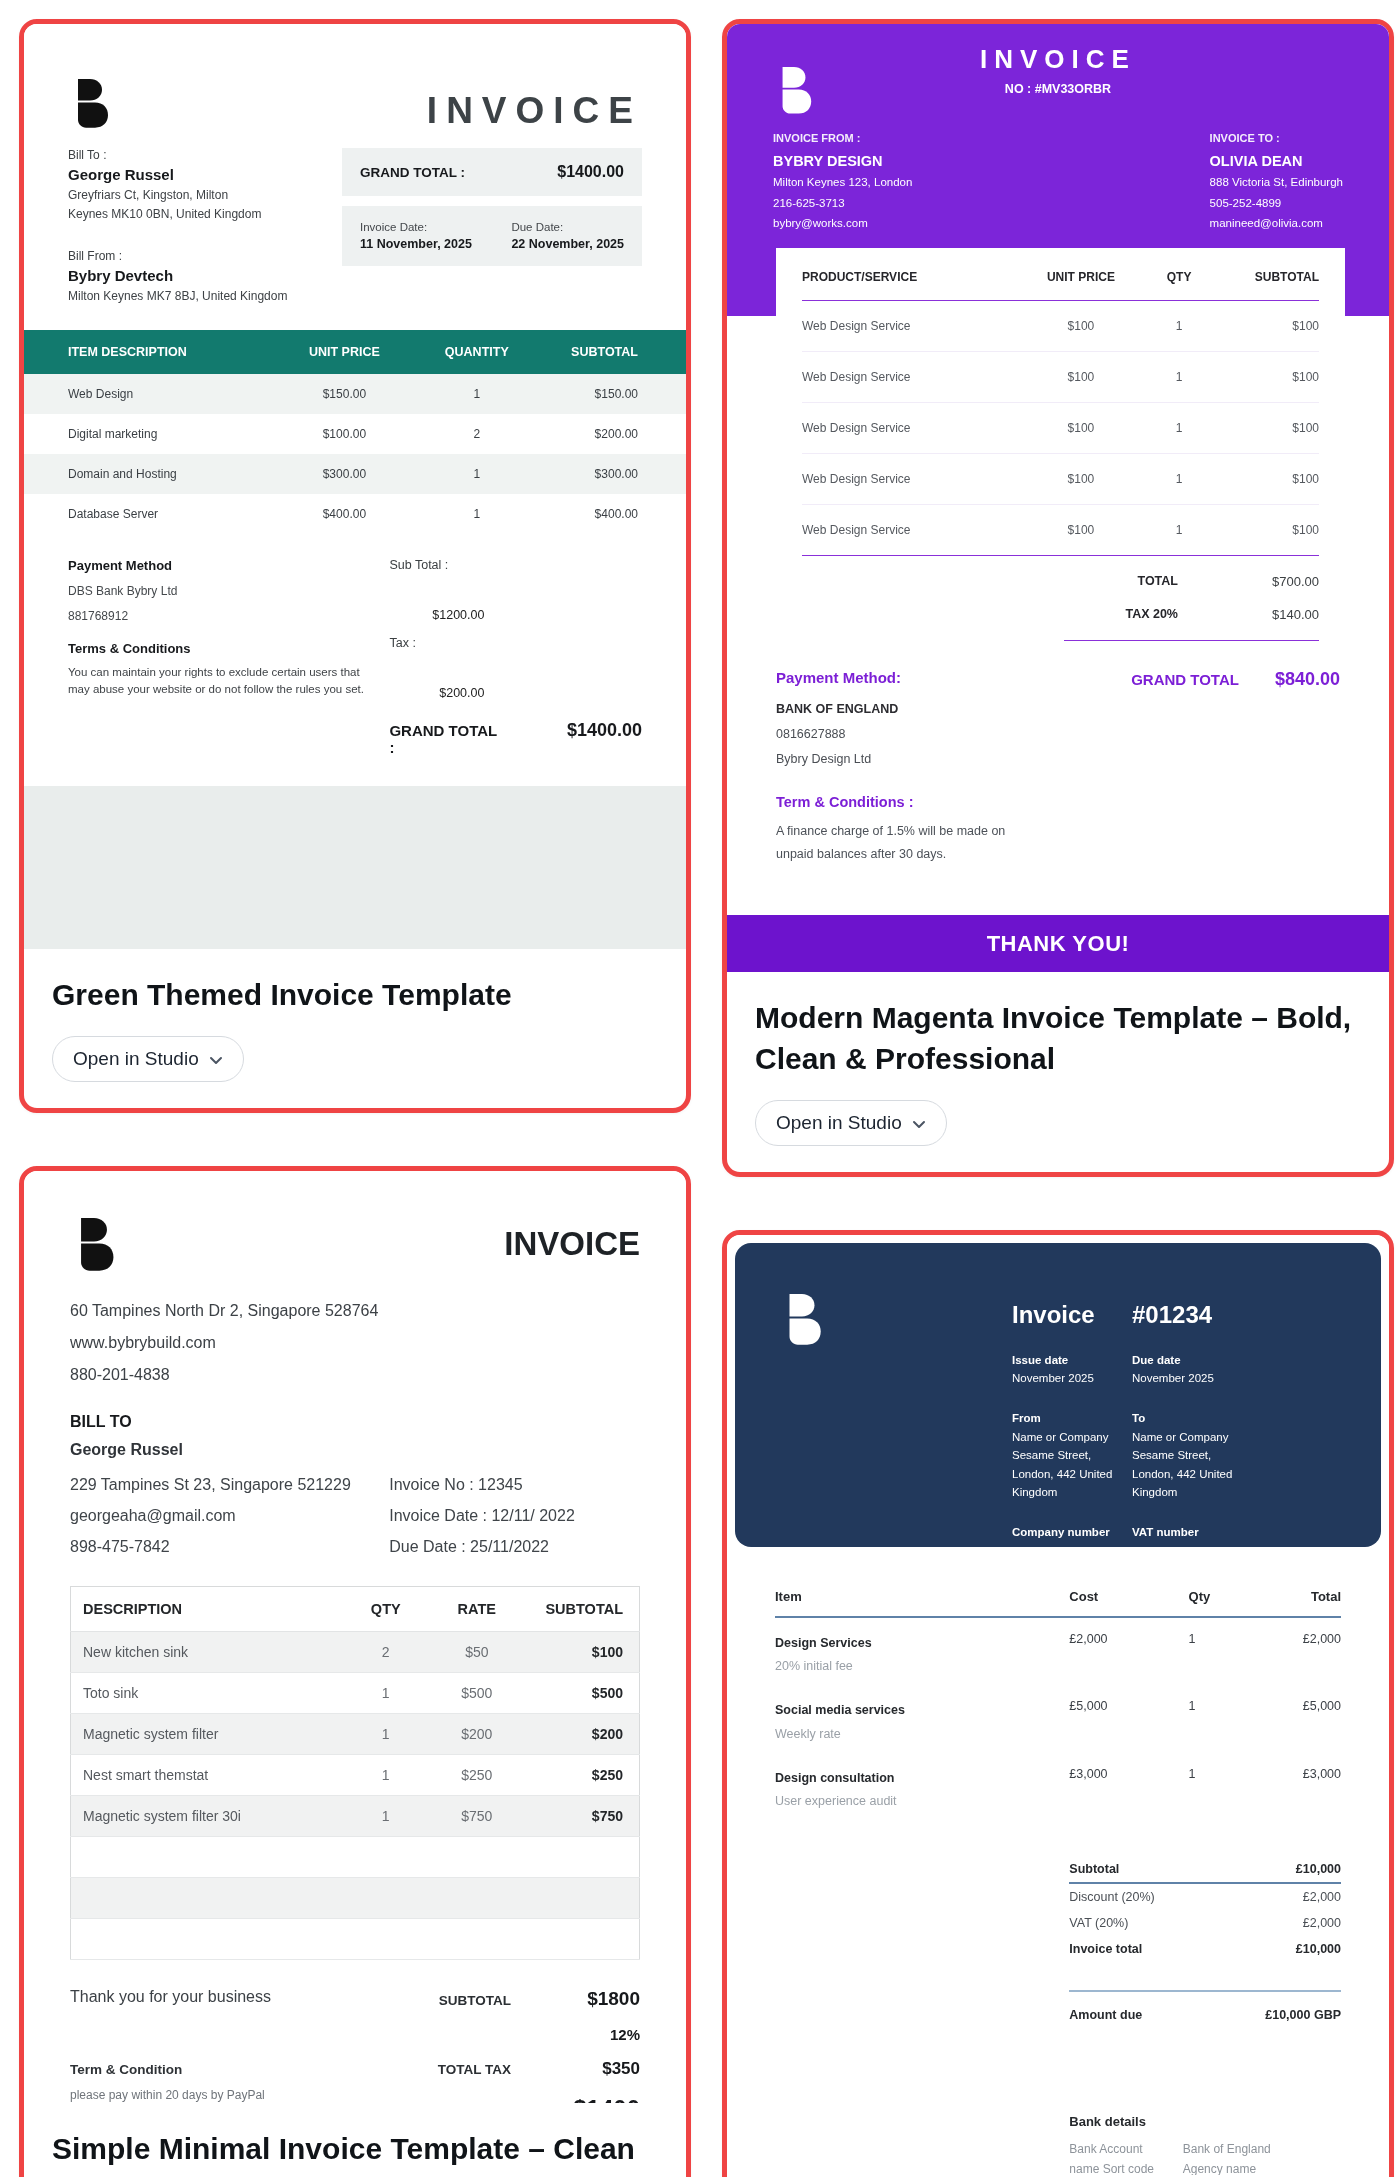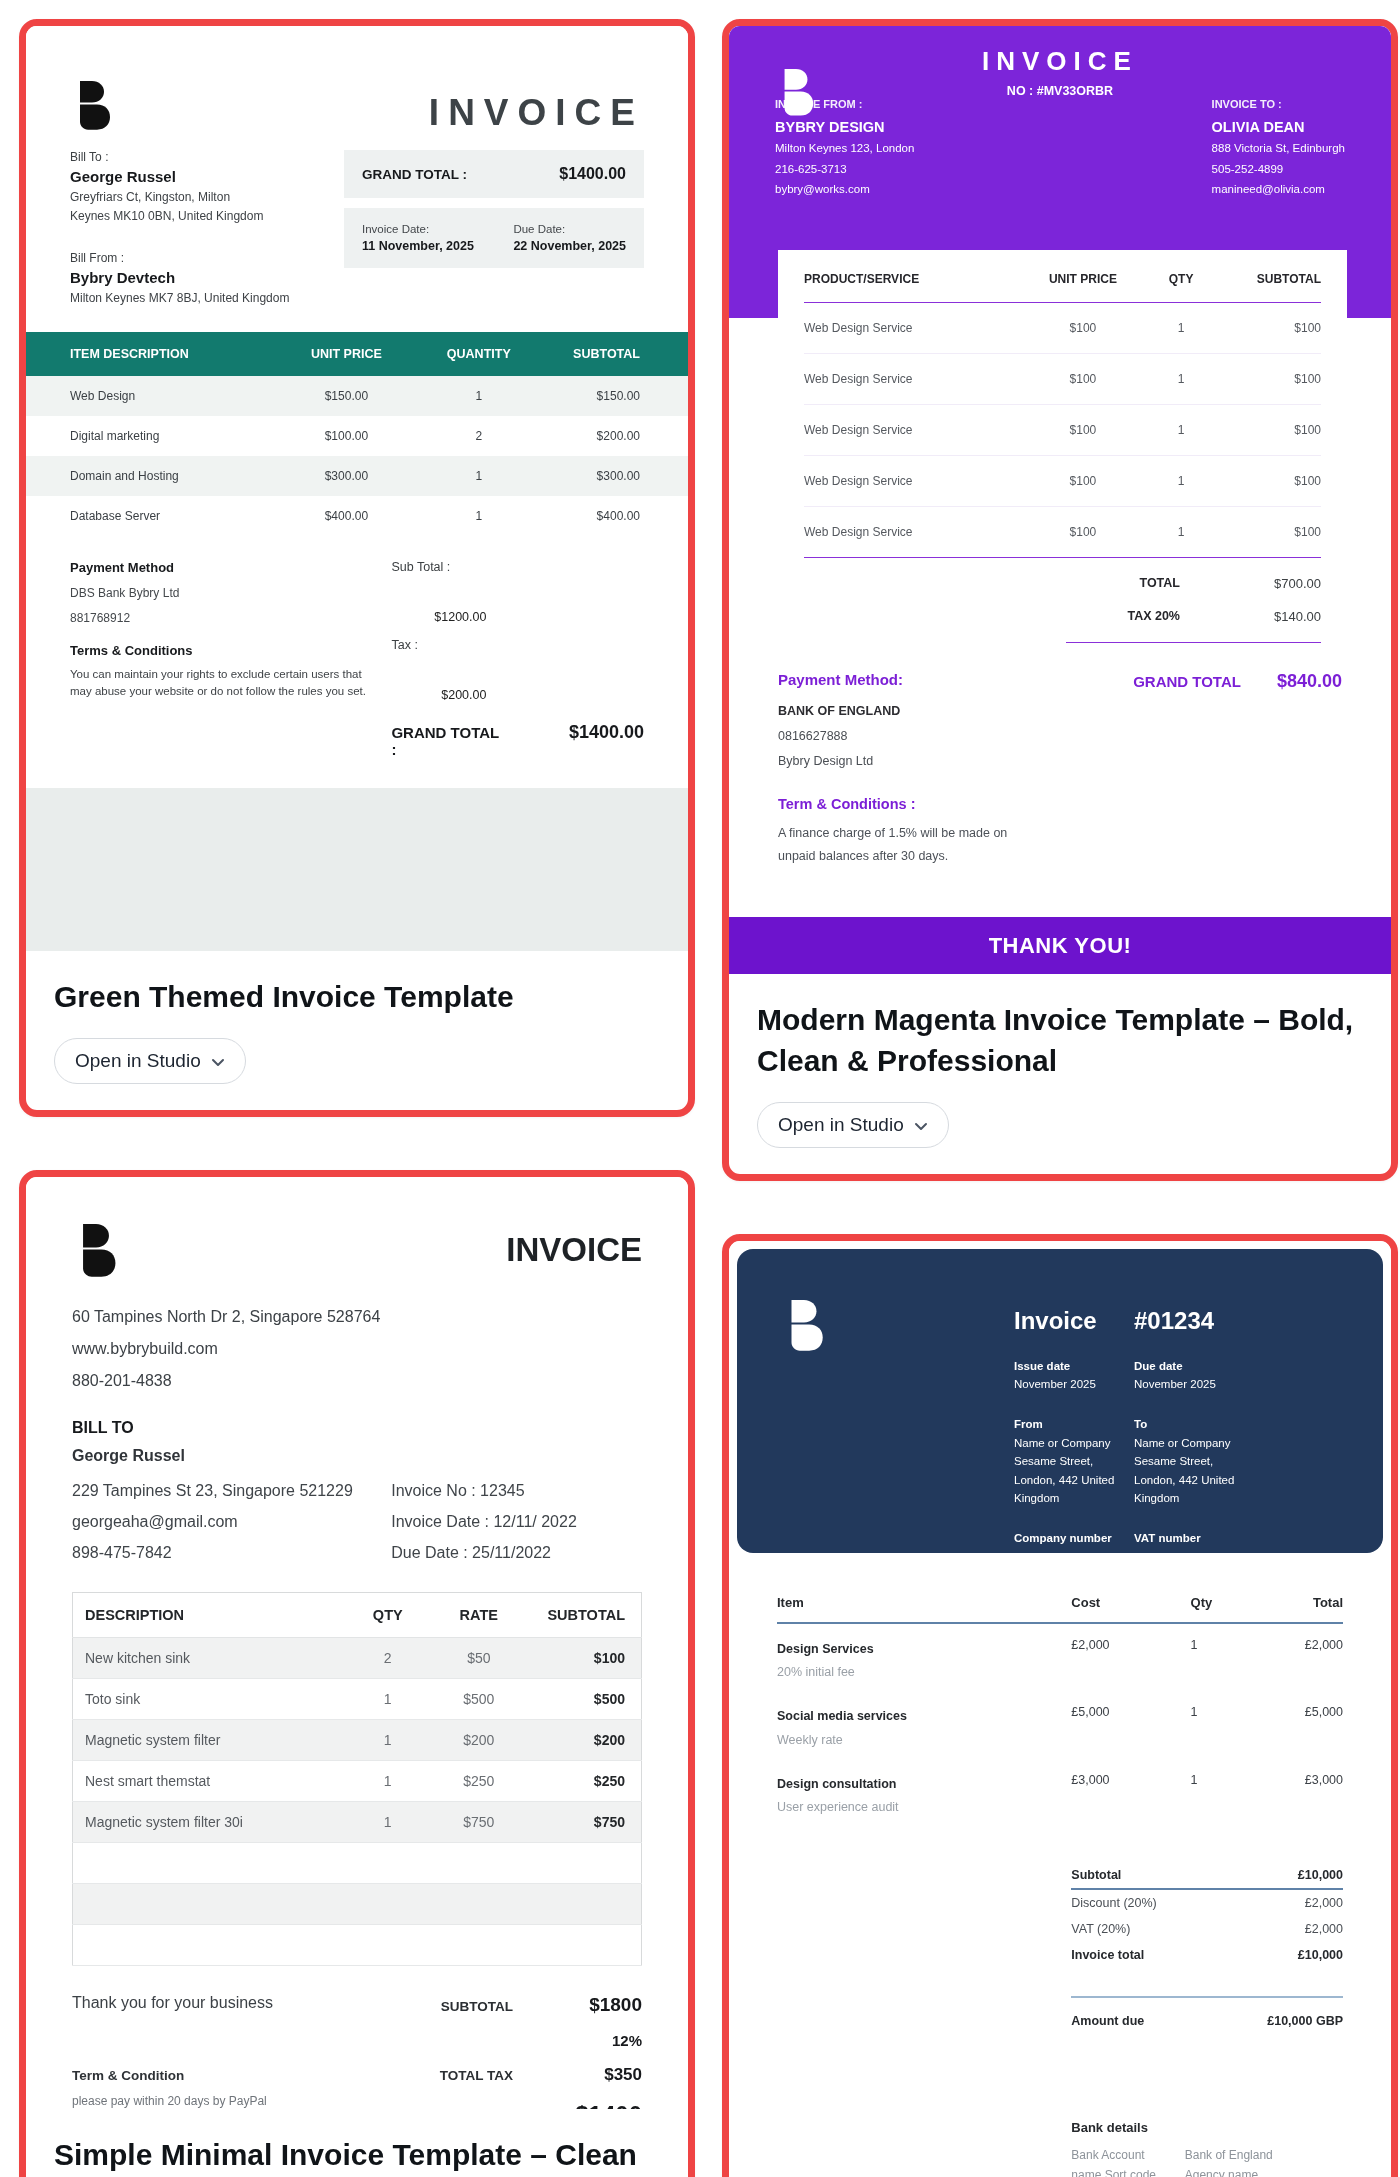--- a/index.html
+++ b/index.html
@@ -1,20 +1,20 @@
 <!DOCTYPE html>
 <html><head>
 <meta charset="utf-8">
 <style>
   html,body{margin:0;padding:0;}
   body{width:1400px;height:2177px;overflow:hidden;background:#fff;
        font-family:"Liberation Sans",sans-serif;color:#222;}
   .cols{display:flex;gap:41px;padding:19px 16px 0 19px;}
   .col{display:flex;flex-direction:column;gap:53px;width:662px;}
-  .card{width:662px;border:7px solid #ef4444;border-radius:18px;background:#fff;
+  .card{width:662px;border:5px solid #ef4444;border-radius:18px;background:#fff;
         box-shadow:0 1px 3px rgba(0,0,0,.05);overflow:hidden;flex:0 0 auto;}
   .card-body{padding:24px 28px 26px;}
   .card-title{font-size:30px;font-weight:600;color:#101418;line-height:1.36;margin:2px 0 20px;}
   .studio-btn{display:inline-flex;align-items:center;gap:10px;border:1px solid #d6dadf;
         border-radius:999px;padding:11px 20px;font-size:19px;color:#1c2430;background:#fff;cursor:pointer;}
   .pre{white-space:pre-line;}
   .logo svg{display:block;}
 
   
   .g-preview{height:925px;background:#e9edec;display:flex;flex-direction:column;}
@@ -56,21 +56,21 @@
   .g-grand .l{font-size:15px;font-weight:bold;color:#17191c;}
   .g-grand .v{width:110px;text-align:right;font-size:18px;font-weight:bold;color:#17191c;}
 
   
   .m-preview{height:948px;background:#fff;position:relative;}
   .m-header{background:#7c25d9;height:292px;color:#fff;position:relative;padding:20px 46px 0;box-sizing:border-box;}
   .m-title-wrap{text-align:center;}
   .m-heading{font-size:26px;font-weight:bold;letter-spacing:7px;}
   .m-no{font-size:12.5px;font-weight:bold;margin-top:7px;}
   .m-logo{position:absolute;left:46px;top:42px;}
-  .m-parties{display:flex;justify-content:space-between;}
+  .m-parties{display:flex;justify-content:space-between;margin-top:36px;}
   .m-party .pl{font-size:11px;font-weight:bold;opacity:.92;}
   .m-party .pn{font-size:14.5px;font-weight:bold;margin:9px 0 3px;}
   .m-party .pd{font-size:11.5px;line-height:1.8;}
   .m-party.right{text-align:left;}
   .m-panel{position:relative;margin:-68px 44px 0 49px;background:#fff;padding:22px 26px 8px;}
   .m-table{width:100%;border-collapse:collapse;font-size:12px;}
   .m-table th{font-size:12px;font-weight:bold;color:#26262b;padding:0 0 16px;text-align:center;border-bottom:1.5px solid #8a30d9;}
   .m-table th:first-child{text-align:left;width:40%;}
   .m-table th:last-child,.m-table td:last-child{text-align:right;width:22%;}
   .m-table td{padding:18px 0;color:#55595f;text-align:center;}

